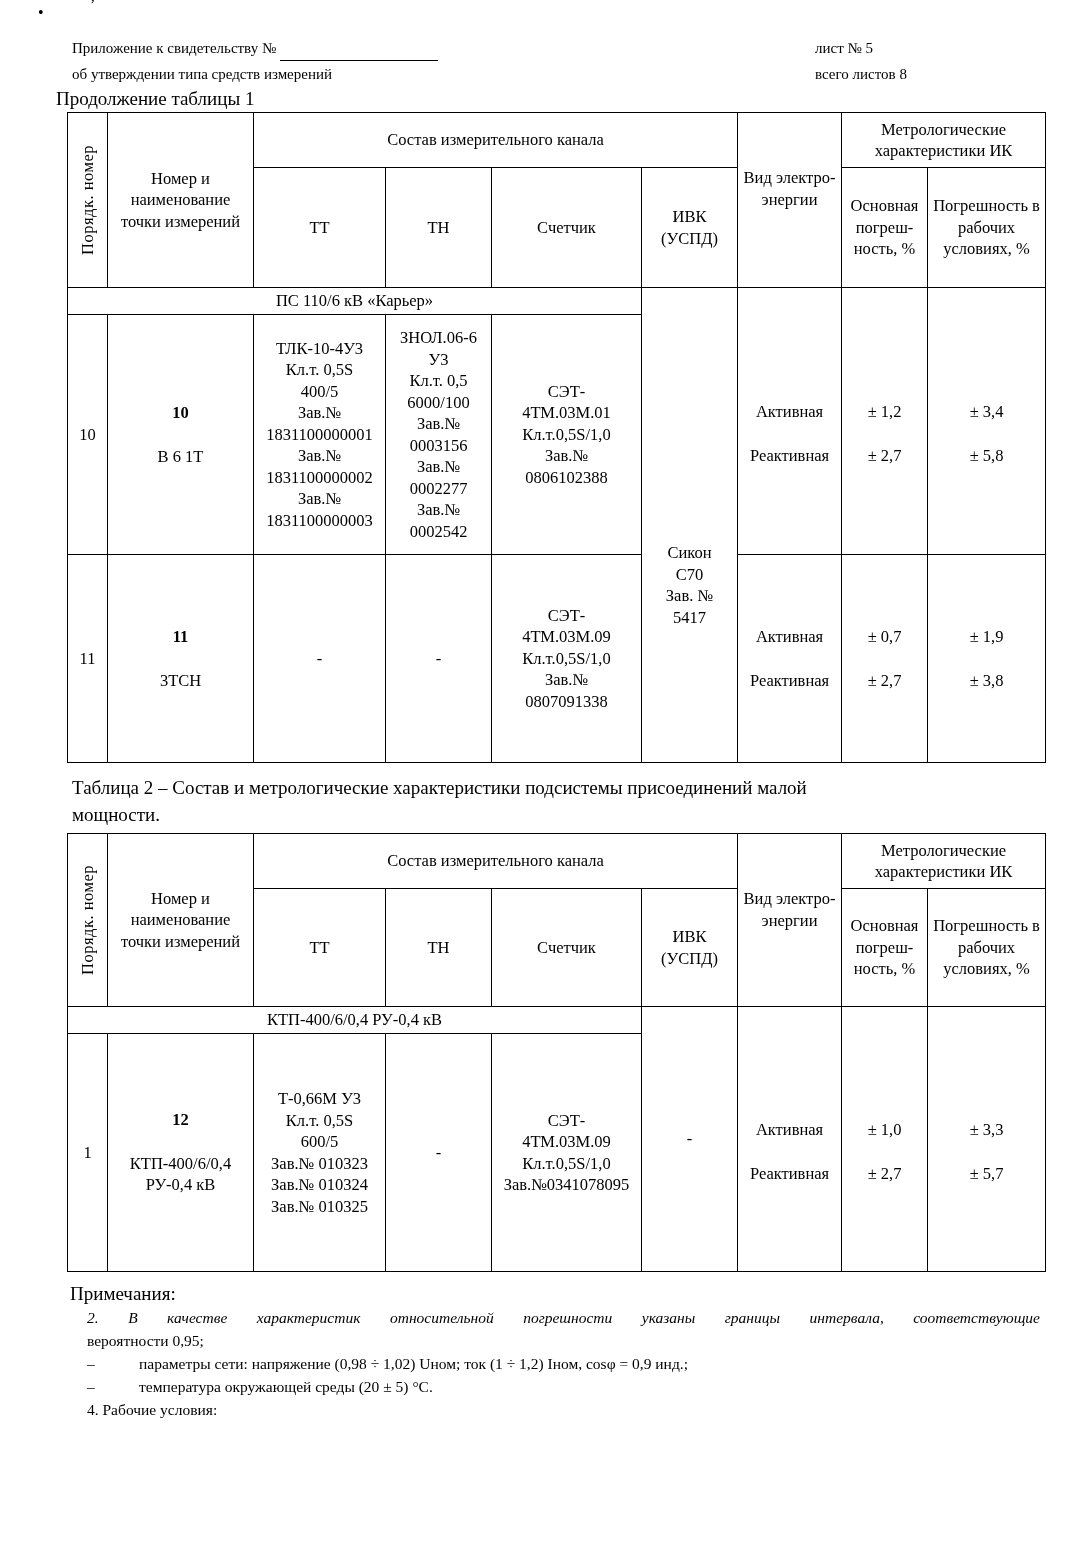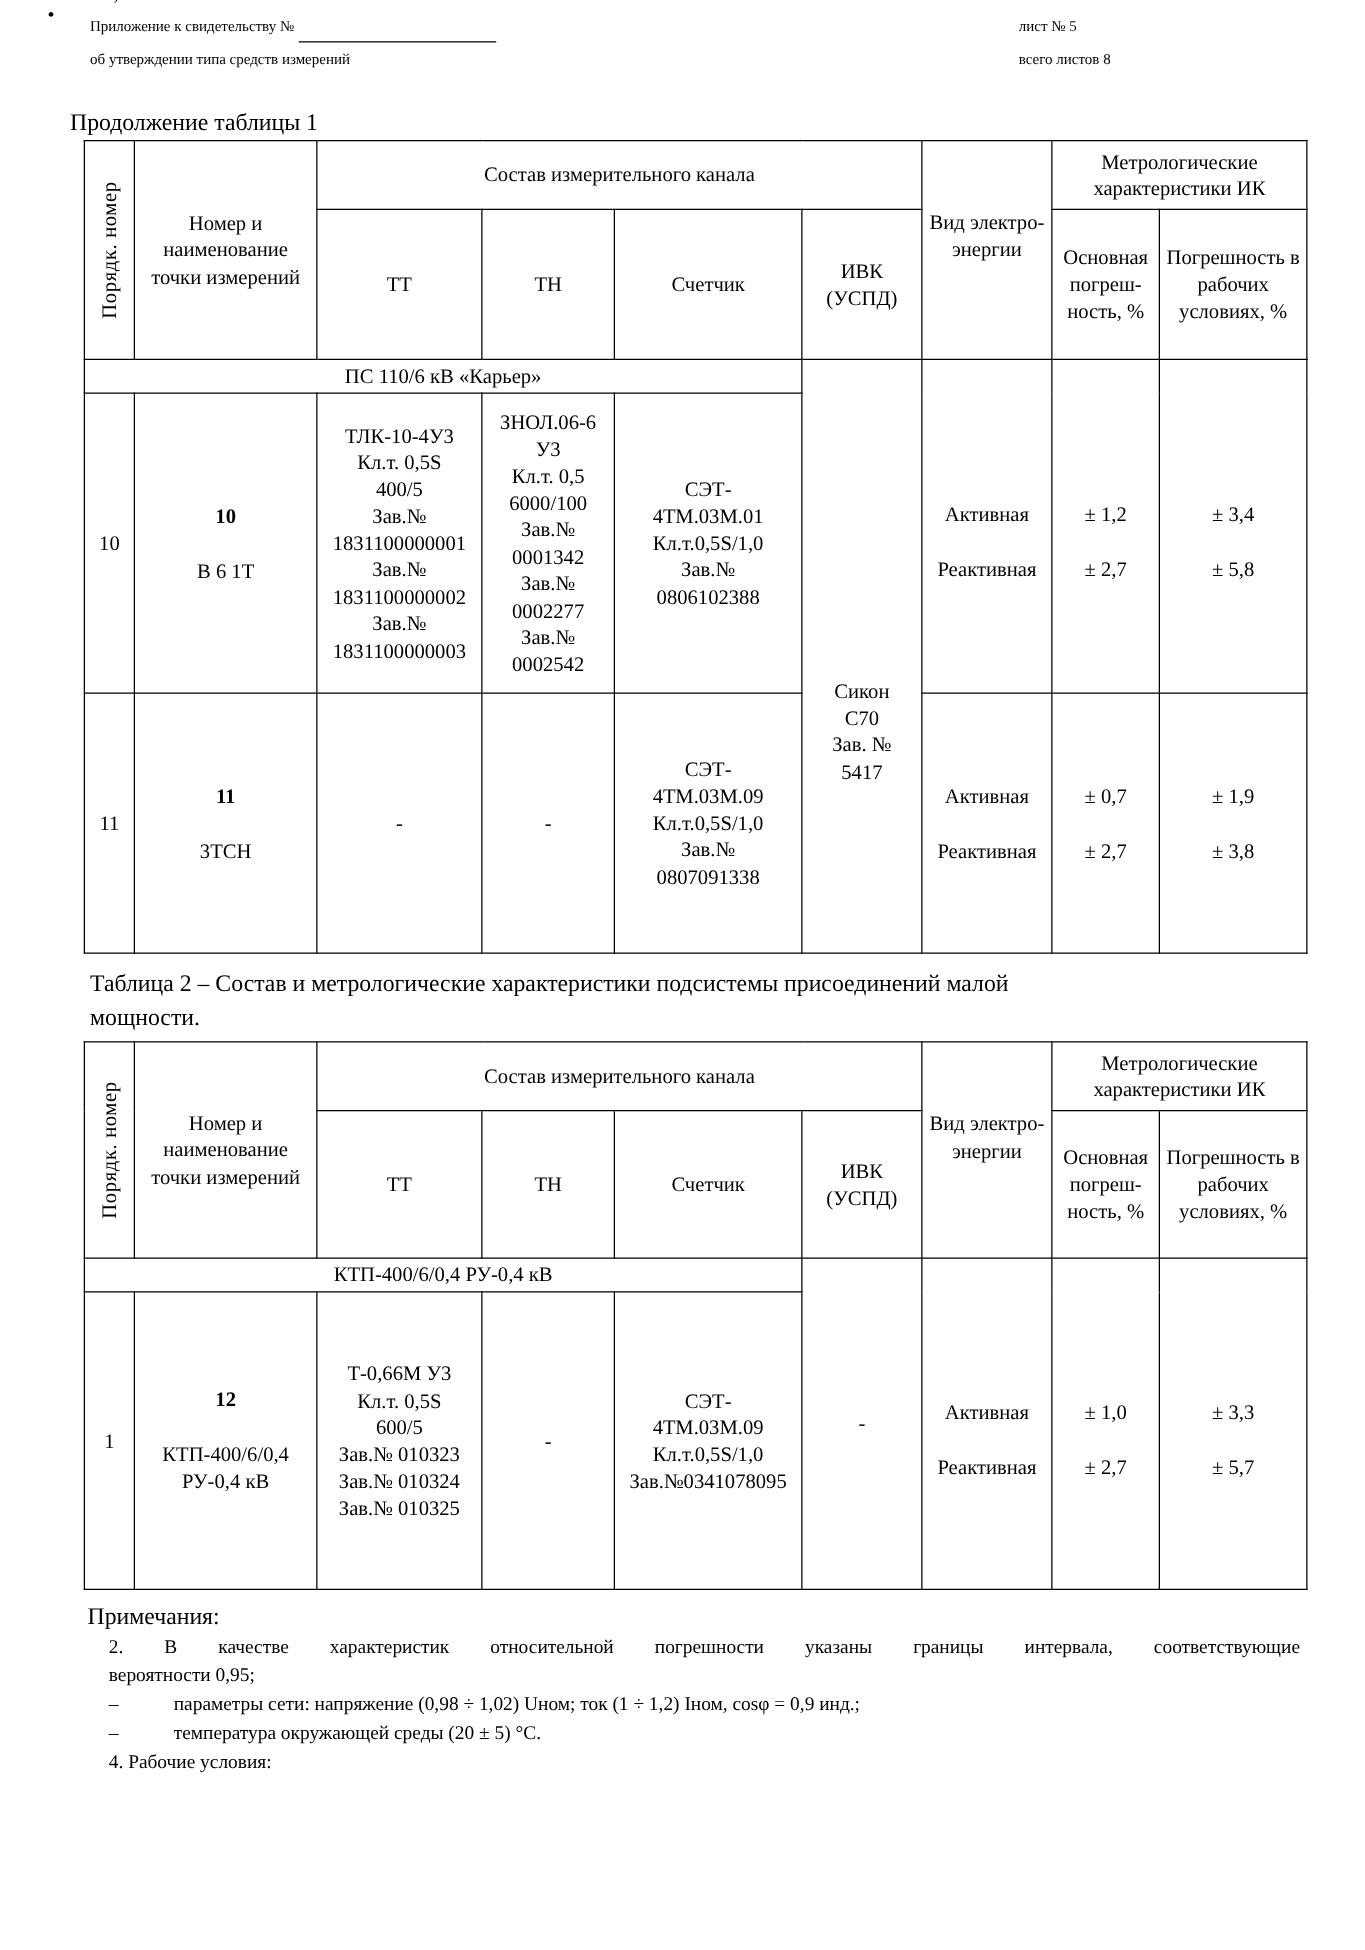--- a/index.html
+++ b/index.html
@@ -1,33 +1,33 @@
 <!DOCTYPE html>
 <html><head>
 <meta charset="utf-8">
 <style>
   html, body { margin:0; padding:0; background:#ffffff; }
   body { width:1092px; height:1560px; position:relative; overflow:hidden;
          font-family:"Liberation Serif", "DejaVu Serif", serif; color:#000; }
   .abs { position:absolute; }
-  .hdr { font-size:12px; line-height:26px; }
+  .hdr { font-size:15px; line-height:26px;margin-top:27px; }
   .dot { left:38px; top:4px; font-size:16px; }
   .tick { left:90px; top:-4px; font-size:16px; }
   .caption { font-size:19px; line-height:26px; }
   table.grid { position:absolute; border-collapse:collapse; table-layout:fixed; }
   table.grid td { border:1.6px solid #000; text-align:center; vertical-align:middle;
                   font-size:16.5px; line-height:21.5px; padding:0 2px; }
   .vert { writing-mode:vertical-rl; transform:rotate(180deg); font-size:16.5px; letter-spacing:0.5px; white-space:nowrap; margin:0 auto; }
   .bold { font-weight:bold; }
   .pair div { line-height:22px; }
   .gap { height:22px; }
   .notes { left:70px; top:1282px; width:970px; }
   .notes .title { font-size:19px; line-height:24px; }
   .notes .n { font-size:15.5px; line-height:23px; padding-left:17px; }
-  .notes .j { text-align:justify; text-align-last:justify; }
+  .notes .j { text-align:justify; text-align-last:justify;font-style:italic; }
   .notes .d { font-size:15.5px; line-height:23px; padding-left:17px; display:flex; }
   .notes .d .m { width:52px; }
   .underline { display:inline-block; width:158px; border-bottom:1.5px solid #000; height:20px; vertical-align:bottom; margin-left:4px; }
 </style>
 </head>
 <body>
 
 <div class="abs dot">•</div>
 <div class="abs tick">’</div>
 <div class="abs hdr" style="left:72px; top:8px;">
@@ -100,21 +100,21 @@
       <div>1831100000002</div>
           <div>Зав.№</div>
           <div>1831100000003</div>
     </td>
     <td>
       <div>ЗНОЛ.06-6</div>
           <div>У3</div>
           <div>Кл.т. 0,5</div>
       <div>6000/100</div>
           <div>Зав.№</div>
-          <div>0001342</div>
+          <div>0003156</div>
       <div>Зав.№</div>
           <div>0002277</div>
           <div>Зав.№</div>
       <div>0002542</div>
     </td>
     <td>
       <div>СЭТ-</div>
           <div>4ТМ.03М.01</div>
           <div>Кл.т.0,5S/1,0</div>
       <div>Зав.№</div>

